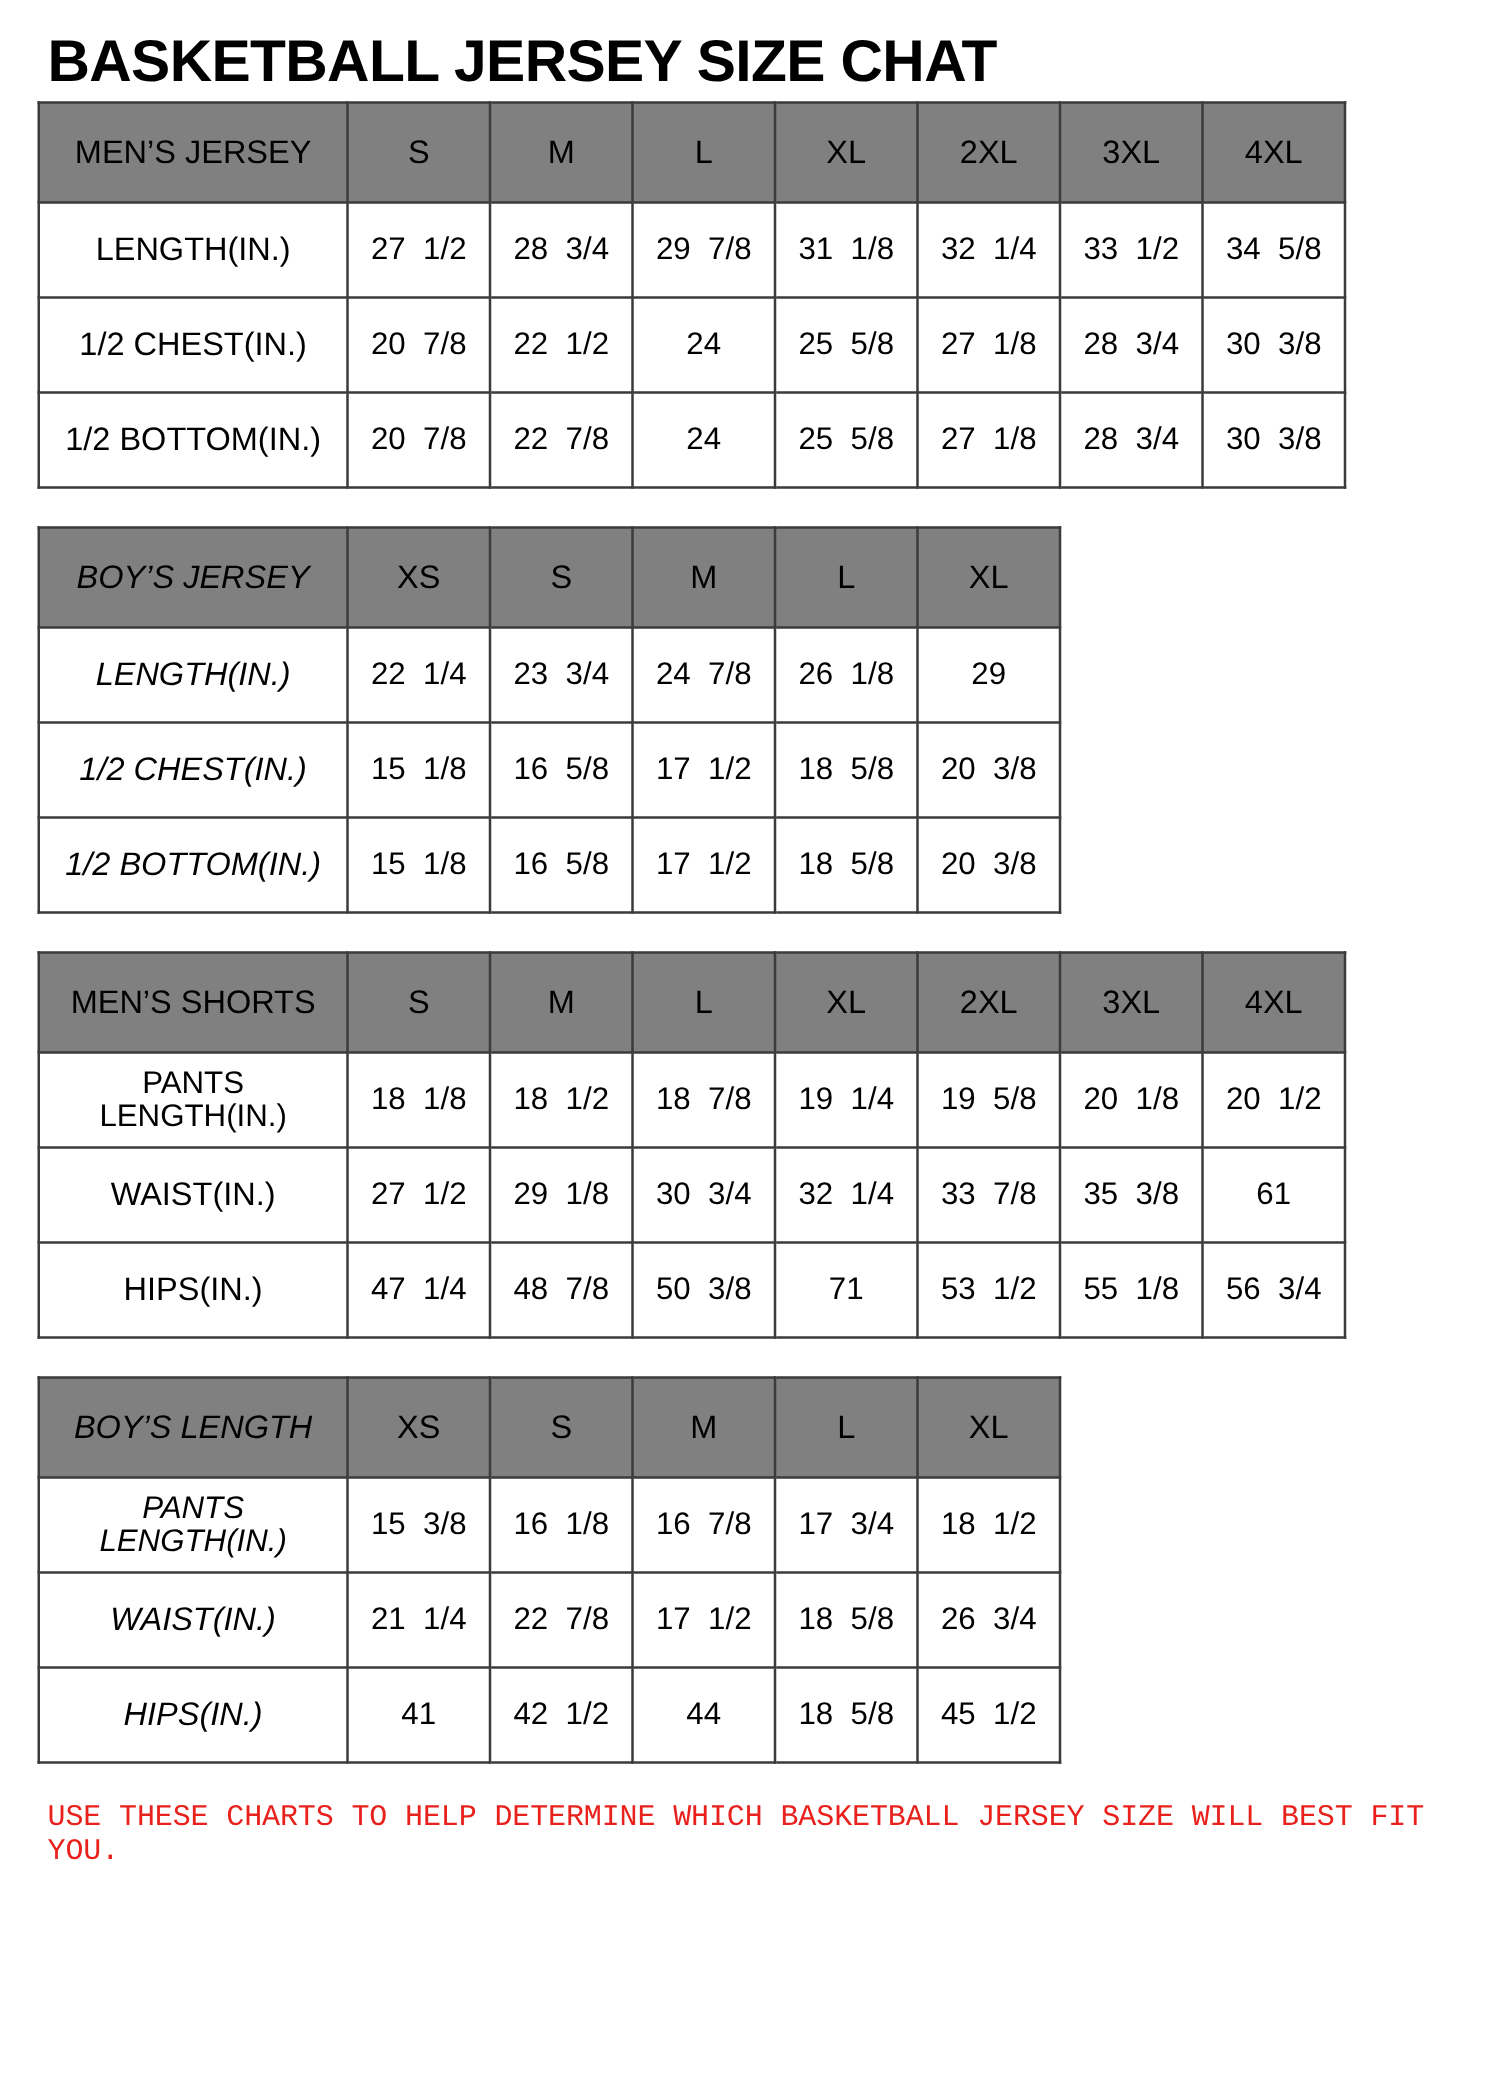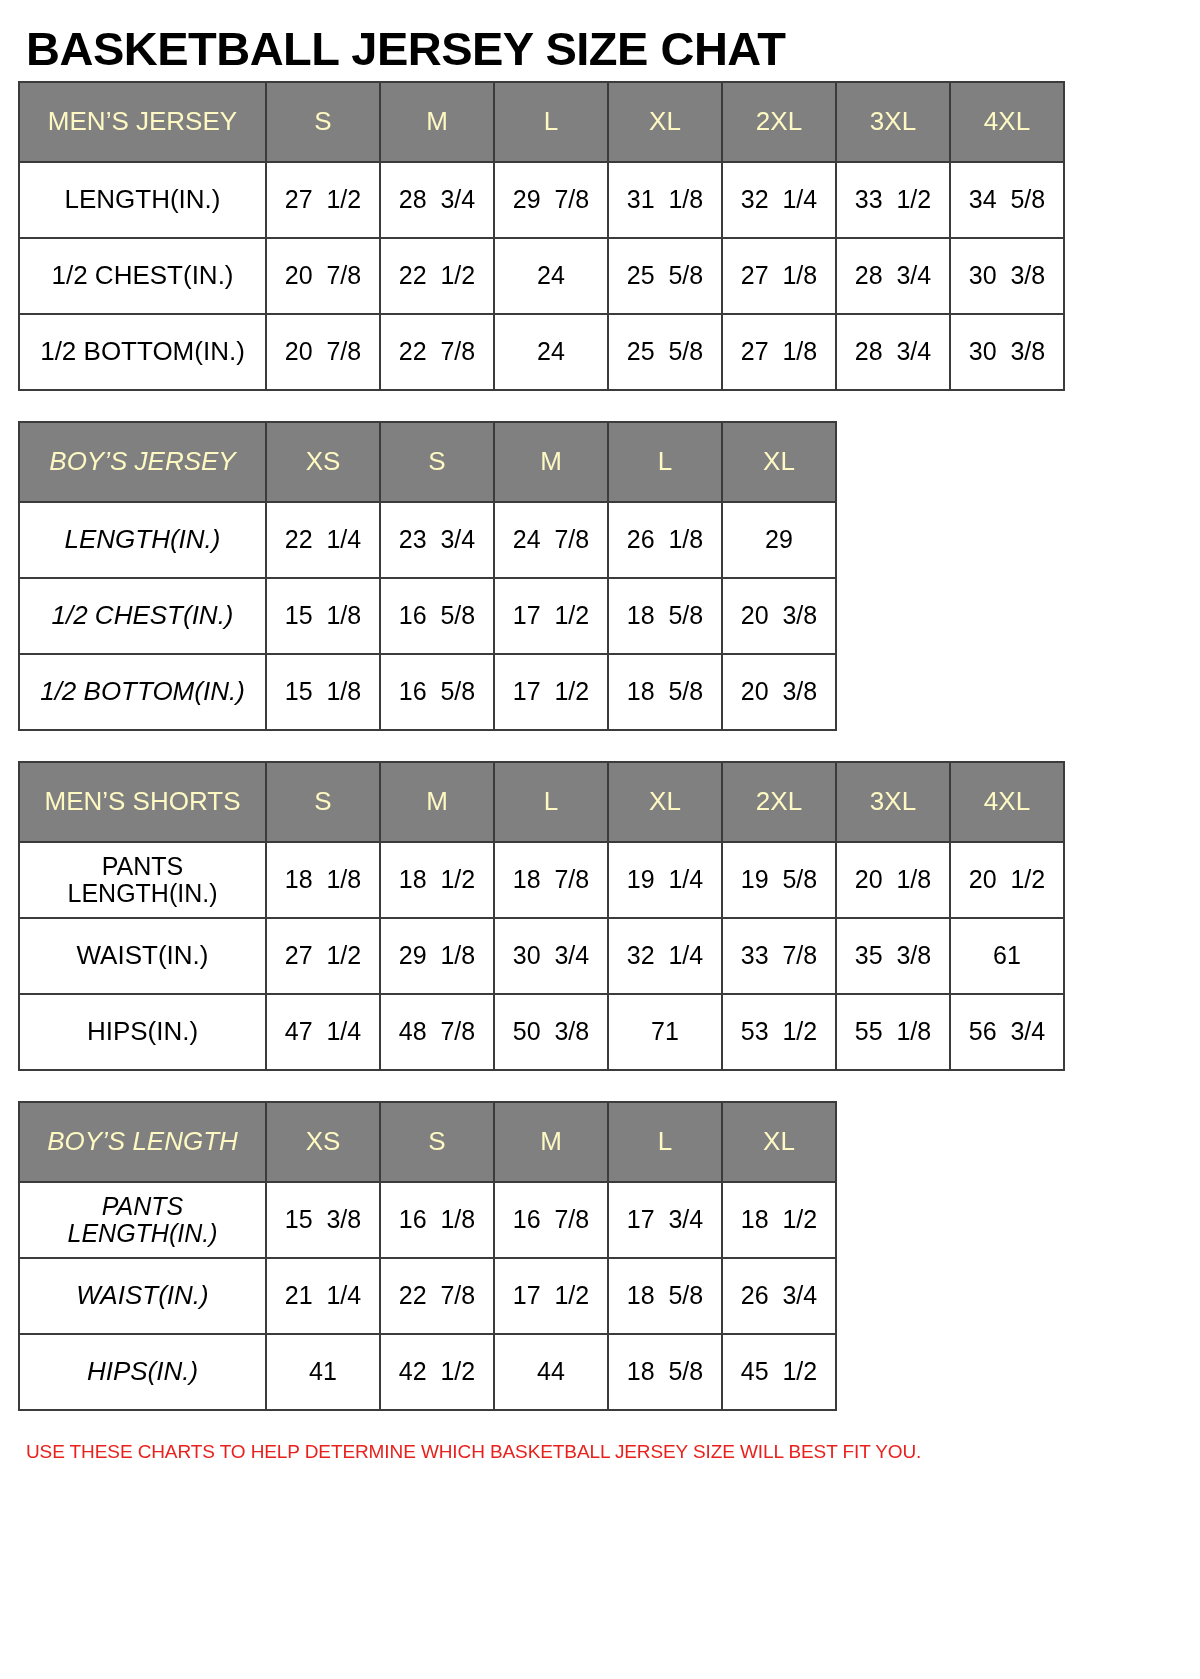--- a/index.html
+++ b/index.html
@@ -9,21 +9,21 @@
   }
   body {
     width: 1200px;
     height: 1679px;
     font-family: "Liberation Sans", sans-serif;
     color: #000000;
     position: relative;
     overflow: hidden;
   }
   .page {
-    padding: 18px 30px 0 18px;
+    padding: 18px 30px 0 30px;
     box-sizing: border-box;
     width: 1200px;
   }
   .main-title {
     font-size: 47px;
     font-weight: bold;
     letter-spacing: -0.5px;
     line-height: 1.08;
     margin: 6px 0 6px 8px;
     white-space: nowrap;
@@ -46,41 +46,42 @@
     text-align: center;
     vertical-align: middle;
     font-size: 25px;
     font-weight: normal;
     padding: 0;
     height: 76px;
     box-sizing: border-box;
   }
   thead th {
     background: #808080;
-    color: #fef9c3;
+    color: #000000;
     font-size: 26px;
     height: 80px;
   }
   .rowhead {
     font-size: 26px;
     white-space: nowrap;
   }
   thead th.rowhead {
     font-size: 26px;
   }
   .two-line {
     line-height: 1.08;
     font-size: 25px;
     margin-top: 16px;
   }
   .footer-note {
     color: #e8211c;
-    font-size: 19px;
+    font-size: 24px;
     margin: 4px 0 0 8px;
     letter-spacing: -0.1px;
+    font-family: Liberation Mono, monospace;
   }
   
   table.mens .c0 { width: 247px; }
   table.mens .cx { width: 114px; }
   table.boys .c0 { width: 247px; font-style: italic; }
   table.boys .cx { width: 114px; text-align: center; }
 </style>
 </head>
 <body>
 

